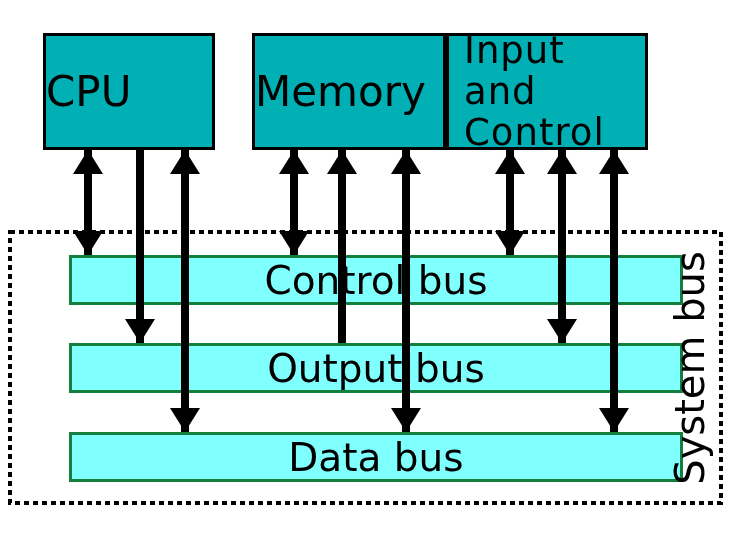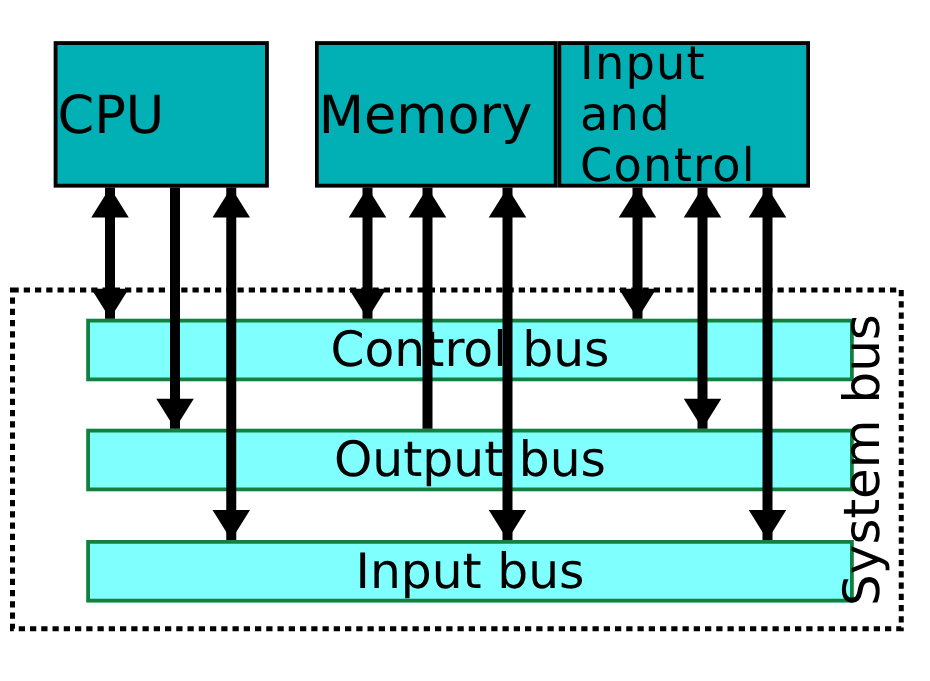--- a/index.html
+++ b/index.html
@@ -91,21 +91,21 @@
 
   <div class="bus" id="bus-control">
     <span>Control bus</span>
   </div>
 
   <div class="bus" id="bus-address">
     <span>Output bus</span>
   </div>
 
   <div class="bus" id="bus-data">
-    <span>Input bus</span>
+    <span>Data bus</span>
   </div>
 
   <div class="system-bus-label">System bus</div>
 
   <svg class="overlay" viewBox="0 0 744 545" aria-hidden="true">
     <rect x="10" y="232" width="711" height="271" fill="none" stroke="#000000" stroke-width="4" stroke-dasharray="5 4"></rect>
     <g id="arrows">
         <g>
           <line x1="88" x2="88" y1="150" y2="255" stroke="#000000" stroke-width="8"></line>
           <polygon points="88,150 73,174 103,174" fill="#000000"></polygon>

